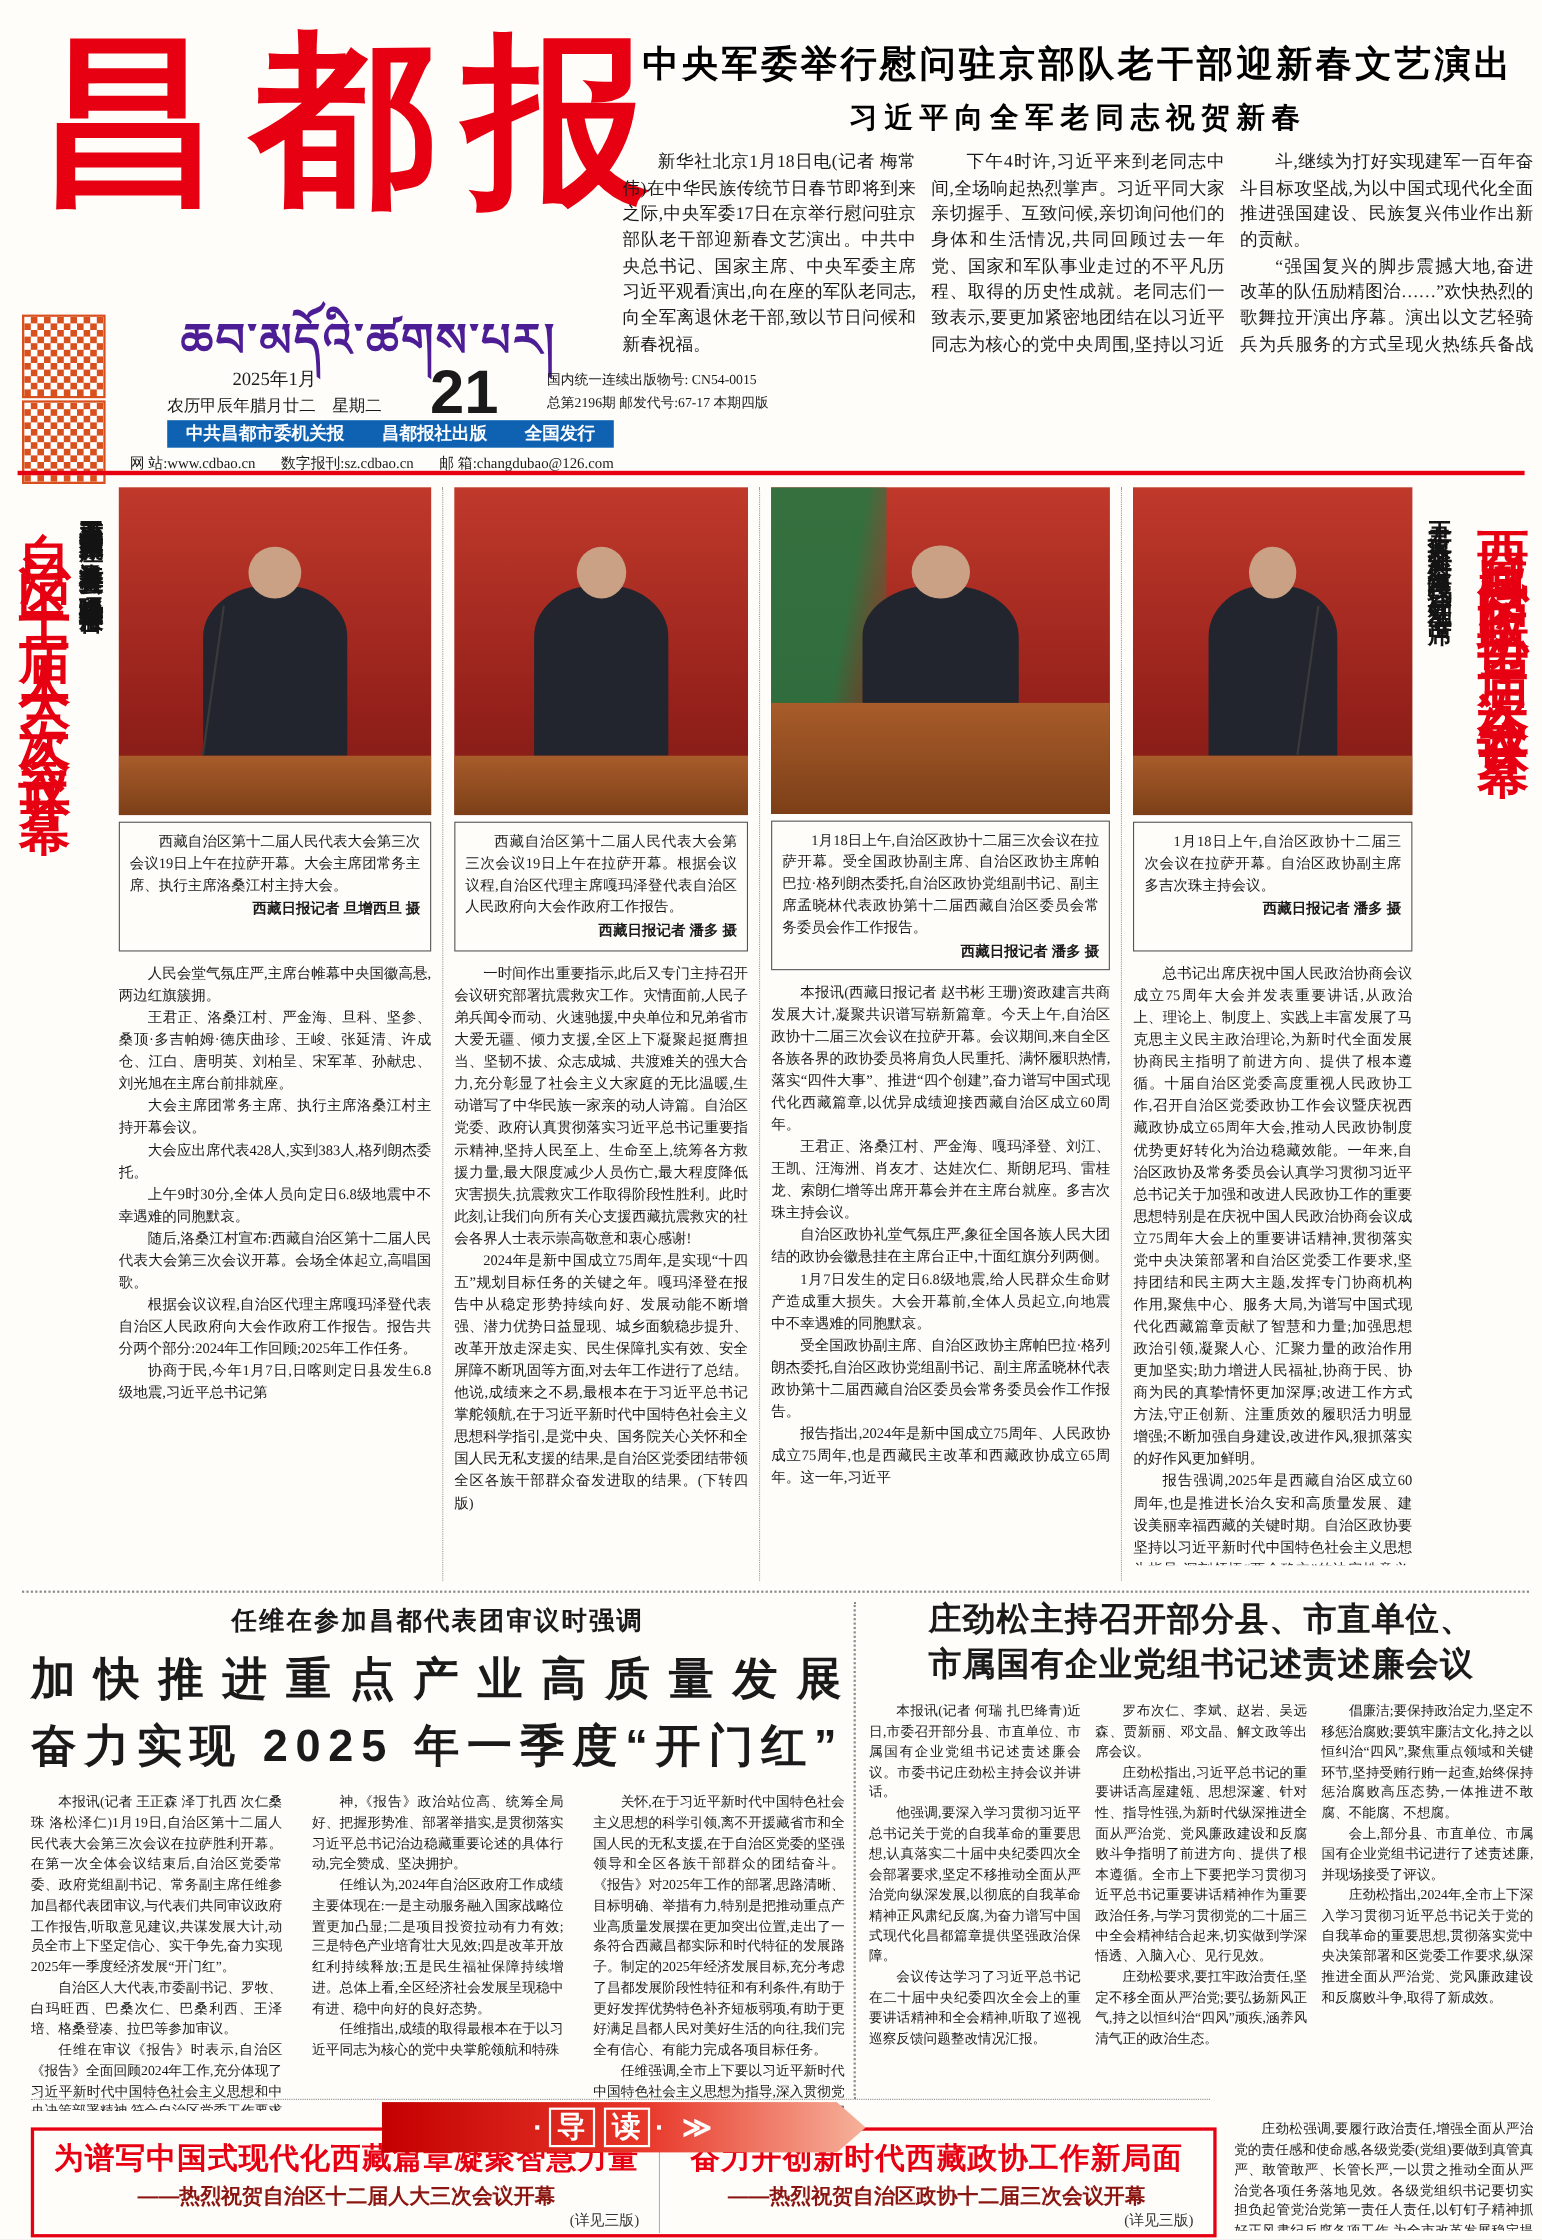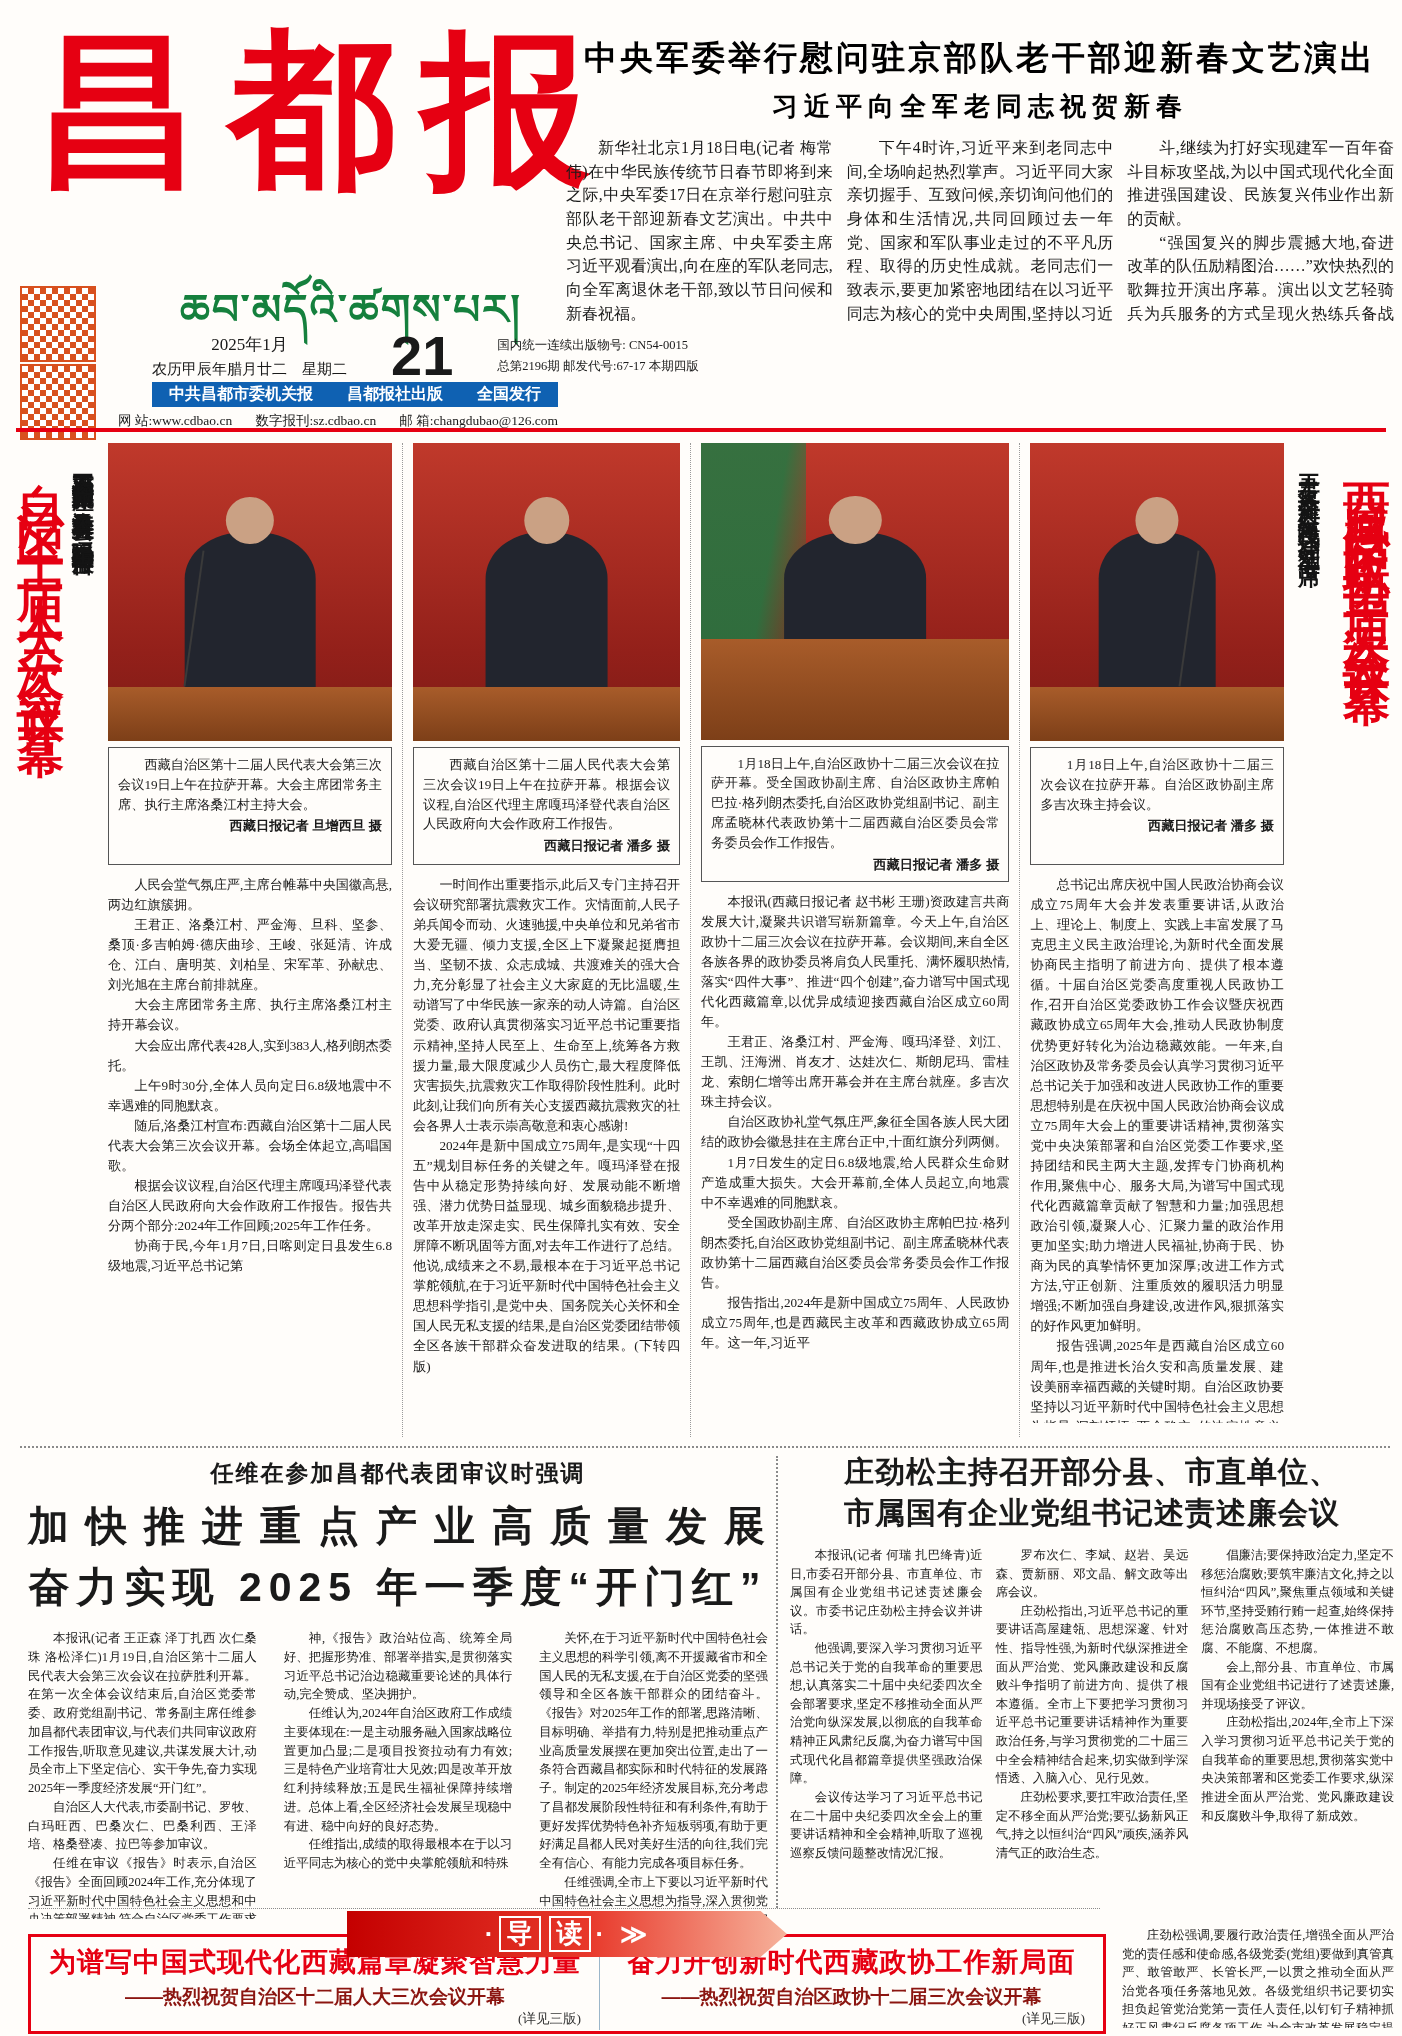--- a/index.html
+++ b/index.html
@@ -1,21 +1,21 @@
 <!DOCTYPE html>
 <html><head>
 <meta charset="utf-8">
 <style>
   html,body{margin:0;padding:0;background:#e8e8e8;}
   .page{position:relative;width:1402px;height:2036px;margin:0 auto;background:#fffdfa;
         font-family:"Liberation Serif","DejaVu Serif",serif;color:#1a1a1a;overflow:hidden;}
   
   .masthead-title{position:absolute;left:34px;top:6px;width:540px;font-size:168px;line-height:1.25;
         font-weight:bold;color:#e60012;letter-spacing:26px;font-family:"Liberation Serif",serif;white-space:nowrap;}
-  .tibetan{position:absolute;left:180px;top:262px;font-size:42px;font-weight:bold;color:#15803d;letter-spacing:2px;}
+  .tibetan{position:absolute;left:164px;top:262px;font-size:42px;font-weight:bold;color:#4c1d95;letter-spacing:2px;}
   .qr{position:absolute;width:72px;height:72px;background:
         repeating-conic-gradient(#d8501e 0 25%,#ffffff 0 50%);background-size:12px 12px;outline:2px solid #d8501e;}
   .qr1{left:22px;top:288px;}
   .qr2{left:22px;top:366px;}
   .dateblock{position:absolute;left:152px;top:328px;width:406px;display:flex;align-items:center;gap:44px;}
   .dateleft{width:200px;text-align:center;}
   .dateleft .l1{font-size:17px;margin-bottom:4px;}
   .dateleft .l2{font-size:15px;white-space:nowrap;}
   .daynum{width:78px;font-family:"Liberation Sans",sans-serif;font-weight:bold;font-size:56px;text-align:center;line-height:1;}
   .dateright{flex:1;font-size:12.5px;line-height:1.7;white-space:nowrap;}

